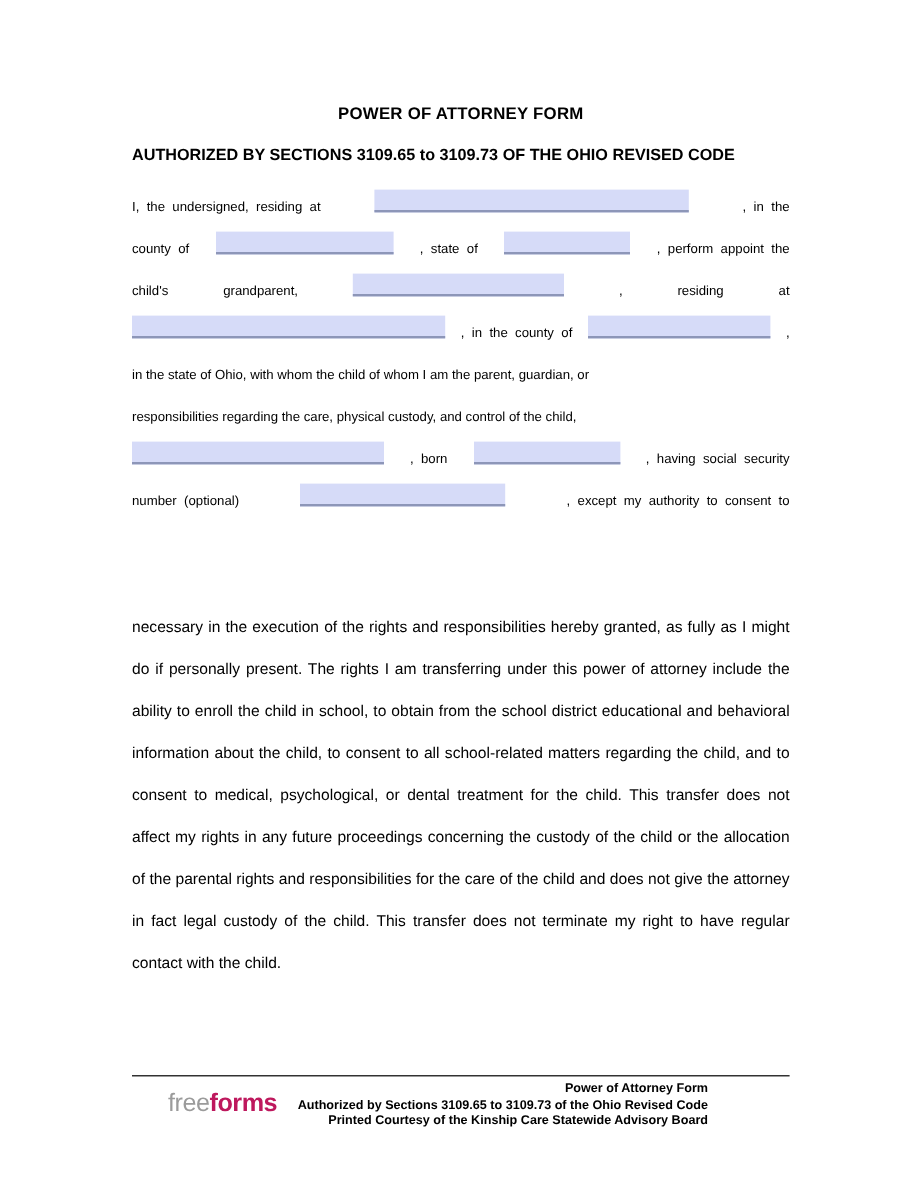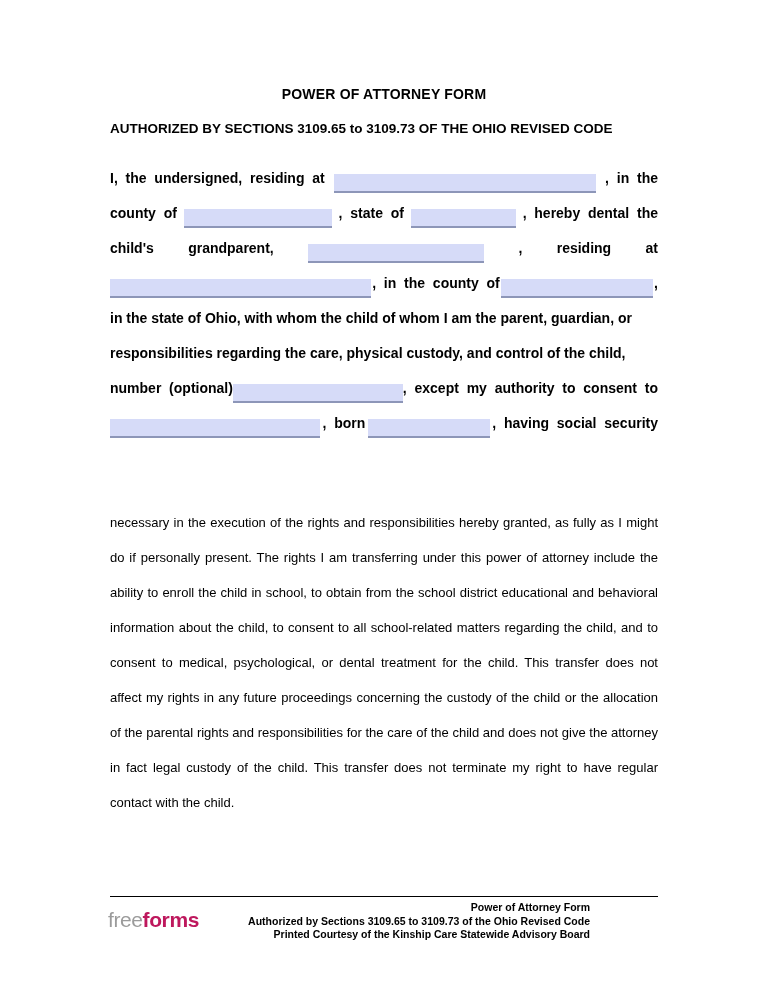--- a/index.html
+++ b/index.html
@@ -51,26 +51,24 @@
   .body-block {
     position: absolute;
     left: 110px;
     top: 158px;
     width: 548px;
   }
 
   
   .jline {
     display: flex;
-    align-items: flex-end;
     height: 35px;
-    font-size: 14px;
+    font-size: 11px;
     line-height: 30px;
     width: 548px;
-    font-weight: bold;
   }
   .jline.spread {
     justify-content: space-between;
   }
   .jline .w {
     white-space: pre;
     line-height: 30px;
   }
 
   
@@ -106,20 +104,21 @@
   .logo {
     position: absolute;
     left: 108px;
     top: 908px;
     font-size: 21px;
     letter-spacing: -0.4px;
   }
   .logo .free {
     color: #9b9b9b;
     font-weight: normal;
+    margin-left: 32px;
   }
   .logo .forms {
     color: #be185d;
     font-weight: bold;
   }
   .footer-text {
     position: absolute;
     right: 110px;
     top: 901px;
     width: 430px;
@@ -144,21 +143,21 @@
       <span class="w">I,  the  undersigned,  residing  at</span>
       <span class="field" style="width:262px;"></span>
       <span class="w">,  in  the</span>
     </div>
 
     <div class="jline spread">
       <span class="w">county  of</span>
       <span class="field" style="width:148px;"></span>
       <span class="w">,  state  of</span>
       <span class="field" style="width:105px;"></span>
-      <span class="w">,  hereby  dental  the</span>
+      <span class="w">,  perform  appoint  the</span>
     </div>
 
     <div class="jline spread">
       <span class="w">child's</span>
       <span class="w">grandparent,</span>
       <span class="field" style="width:176px;"></span>
       <span class="w">,</span>
       <span class="w">residing</span>
       <span class="w">at</span>
     </div>
@@ -173,30 +172,30 @@
     <div class="jline spread">
       <span class="w">in the state of Ohio, with whom the child of whom I am the parent, guardian, or</span>
     </div>
 
 
     <div class="jline spread">
       <span class="w">responsibilities regarding the care, physical custody, and control of the child,</span>
     </div>
 
     <div class="jline spread">
-      <span class="w">number  (optional)</span>
-      <span class="field" style="width:171px;"></span>
-      <span class="w">,  except  my  authority  to  consent  to</span>
-    </div>
-
-    <div class="jline spread">
       <span class="field" style="width:210px;"></span>
       <span class="w">,  born</span>
       <span class="field" style="width:122px;"></span>
       <span class="w">,  having  social  security</span>
+    </div>
+
+    <div class="jline spread">
+      <span class="w">number  (optional)</span>
+      <span class="field" style="width:171px;"></span>
+      <span class="w">,  except  my  authority  to  consent  to</span>
     </div>
 
 
   </div>
 
   <div class="para" style="top:505px;">necessary in the execution of the rights and responsibilities hereby granted, as fully as I might do if personally present. The rights I am transferring under this power of attorney include the ability to enroll the child in school, to obtain from the school district educational and behavioral information about the child, to consent to all school-related matters regarding the child, and to consent to medical, psychological, or dental treatment for the child. This transfer does not affect my rights in any future proceedings concerning the custody of the child or the allocation of the parental rights and responsibilities for the care of the child and does not give the attorney in fact legal custody of the child. This transfer does not terminate my right to have regular contact with the child.</div>
 
   <div class="footer-rule"></div>
 
   <div class="logo">

